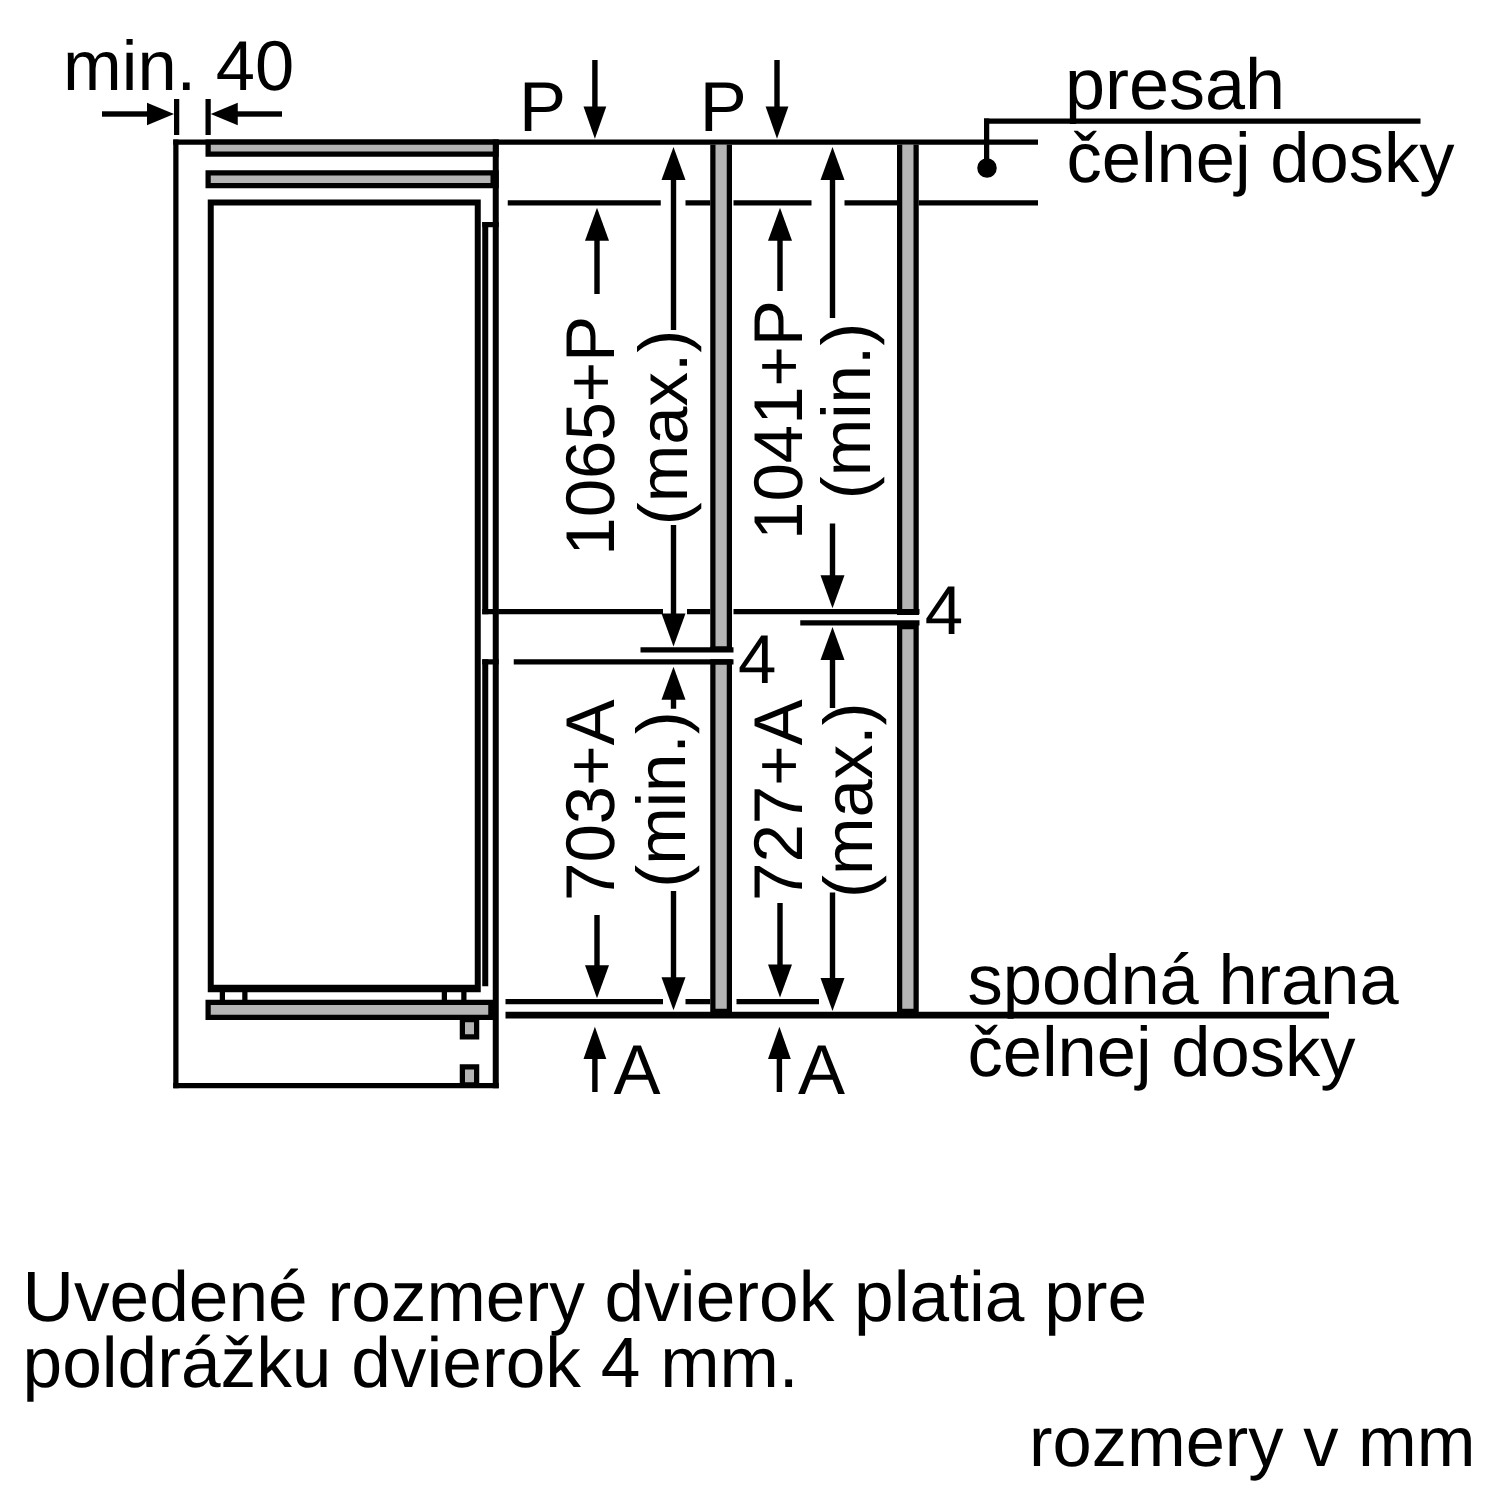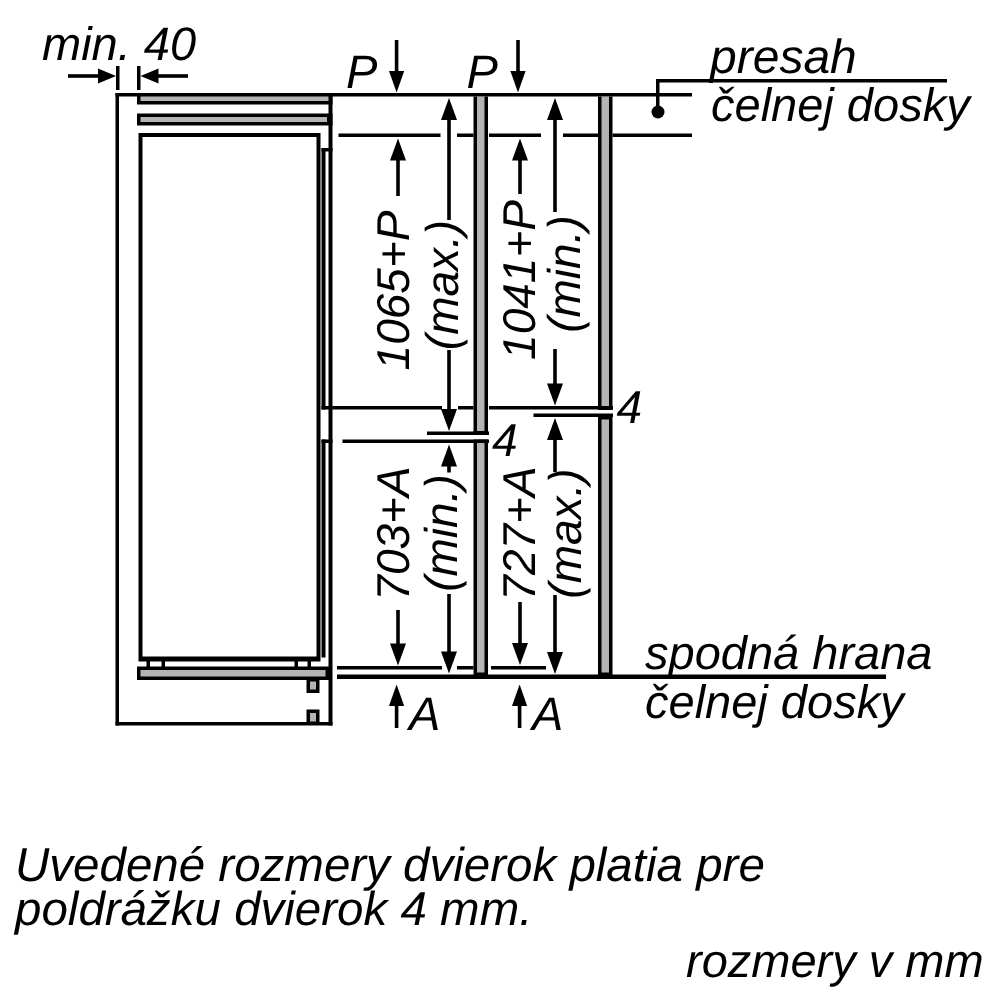--- a/index.html
+++ b/index.html
@@ -1,16 +1,16 @@
 <!DOCTYPE html>
 <html><head>
 <meta charset="utf-8">
 <style>
 html,body{margin:0;padding:0;background:#fff;}
-#wrap{position:relative;width:1000px;height:1000px;background:#fff;overflow:hidden;filter:grayscale(1);font-style:italic;}
+#wrap{position:relative;width:1000px;height:1000px;background:#fff;overflow:hidden;filter:grayscale(1);}
 svg{position:absolute;top:0;left:0;}
 text{font-family:"Liberation Sans",sans-serif;fill:#000;text-rendering:geometricPrecision;}
 </style>
 </head>
 <body>
 <div id="wrap">
 <svg width="1000" height="1000" viewBox="0 0 1000 1000">
 <rect x="0" y="0" width="1000" height="1000" fill="#ffffff"></rect>
 
 <rect x="115.5" y="93" width="3.5" height="632.5" fill="#000"></rect>

